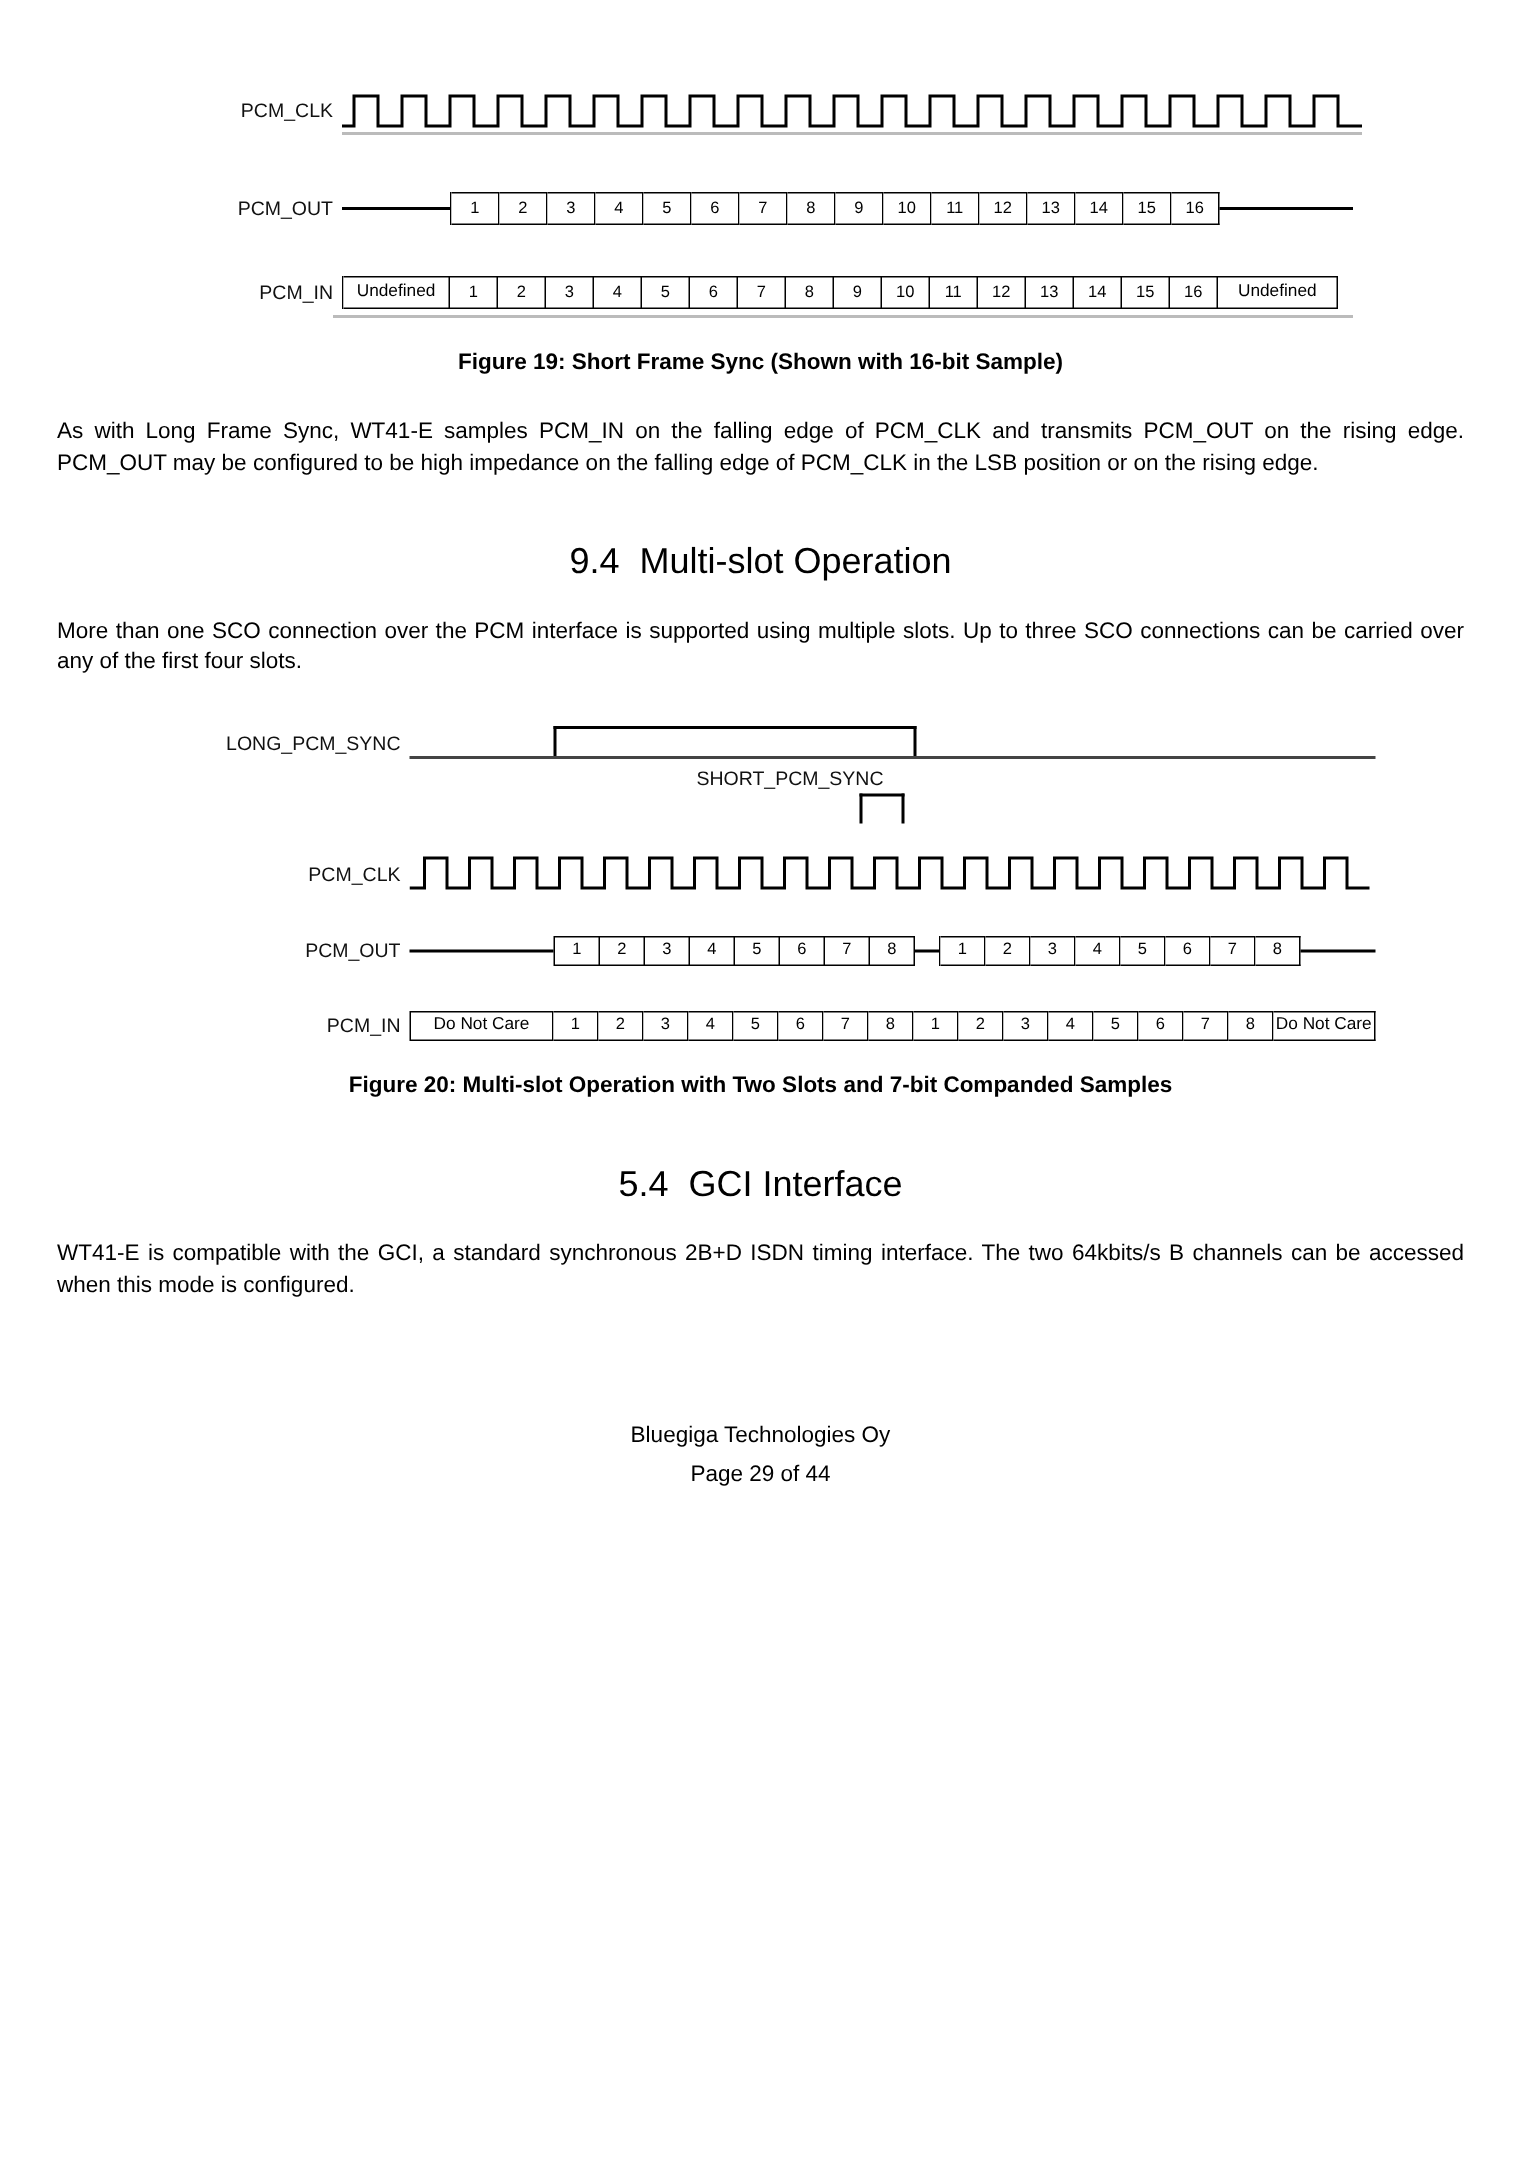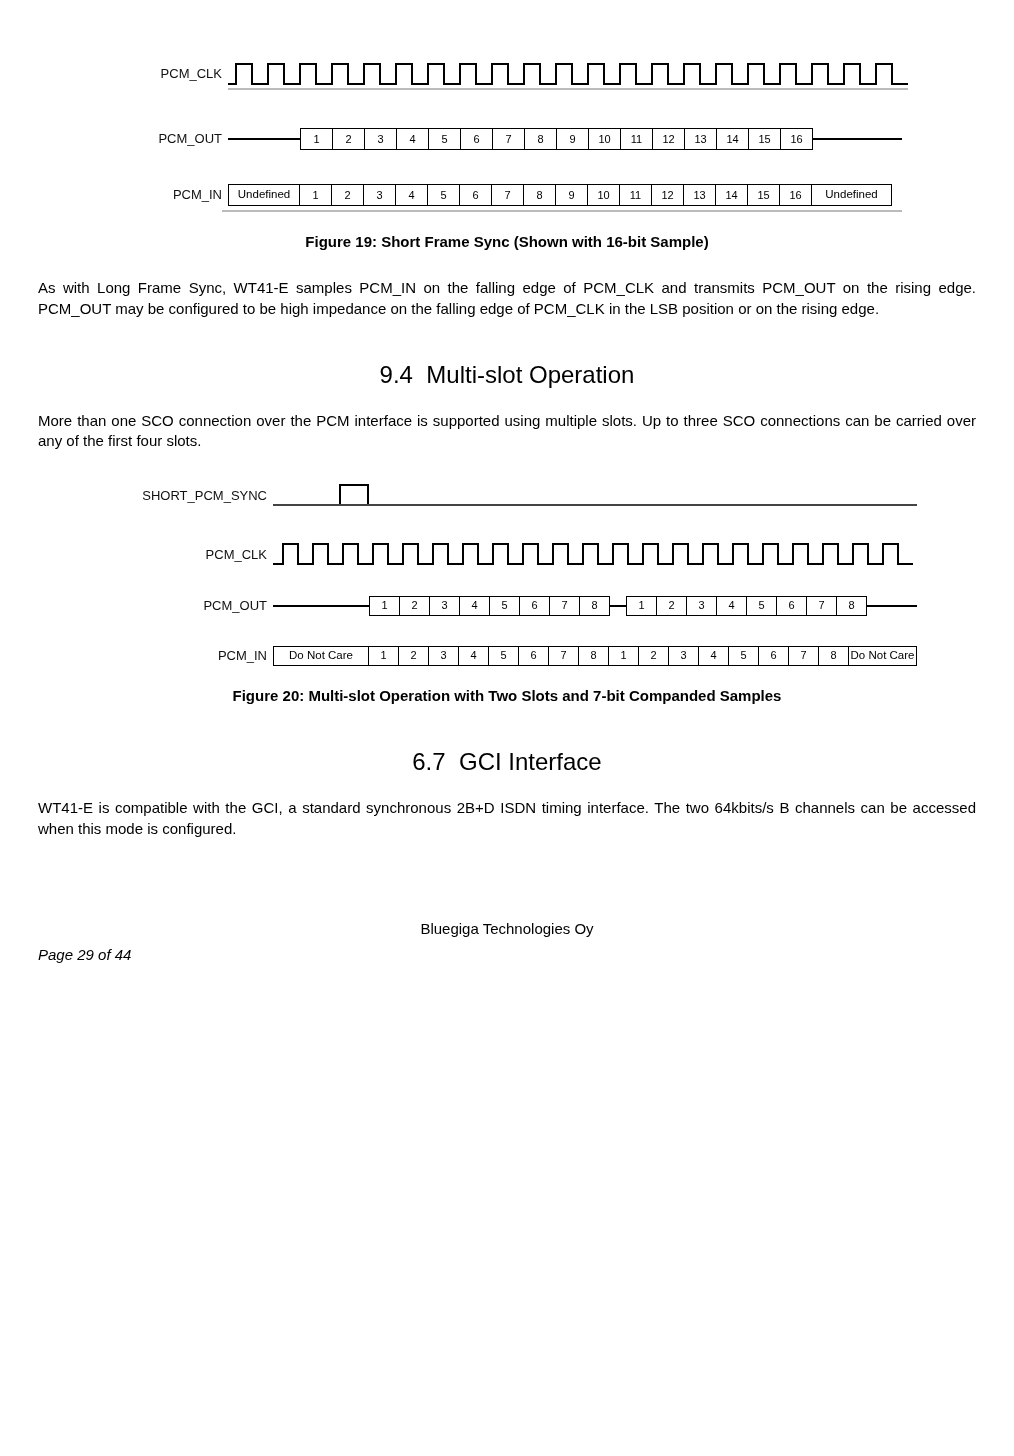--- a/index.html
+++ b/index.html
@@ -87,24 +87,23 @@
   .hline {
     border-top: 2px solid #000;
     height:0;
   }
   .footer-company {
     text-align: center;
     font-size: 15px;
     margin-top: 80px;
   }
   .footer-page {
-    text-align: left;
+    text-align: center;
     font-size: 15px;
     margin-top: 6px;
-    font-style: italic;
   }
 </style>
 </head>
 <body>
 
 <div class="timing-diagram" style="width:790px;">
 
   <div style="height:26px;"></div>
 
   <div class="timing-row" style="height:36px;">
@@ -179,22 +178,29 @@
 
 <p class="body-text">As with Long Frame Sync, WT41-E samples PCM_IN on the falling edge of PCM_CLK and transmits PCM_OUT on the rising edge. PCM_OUT may be configured to be high impedance on the falling edge of PCM_CLK in the LSB position or on the rising edge.</p>
 
 <h2>
   <span>9.4</span>&nbsp;&nbsp;<span>Multi-slot Operation</span>
 </h2>
 <p class="body-text">More than one SCO connection over the PCM interface is supported using multiple slots. Up to three SCO connections can be carried over any of the first four slots.</p>
 
 <div class="timing-diagram" style="width:820px; margin-top:30px;">
 
-
   <div class="timing-row" style="height:28px;">
+    <div class="timing-label" style="width:170px;">LONG_PCM_SYNC</div>
+    <div class="signal-area" style="height:28px;">
+      <div class="baseline" style="top:22px;"></div>
+      <div class="pulse" style="left:96px; width:242px; top:2px; height:20px; background:#fff;"></div>
+    </div>
+  </div>
+
+  <div class="timing-row" style="height:28px;flex-direction:column;">
     <div class="timing-label" style="width:170px;">SHORT_PCM_SYNC</div>
     <div class="signal-area" style="height:28px;">
       <div class="baseline" style="top:22px;"></div>
       <div class="pulse" style="left:66px; width:30px; top:2px; height:20px; background:#fff;"></div>
     </div>
   </div>
   <div style="height:28px;"></div>
 
   <div class="timing-row" style="height:34px;">
     <div class="timing-label" style="width:170px;">PCM_CLK</div>
@@ -259,18 +265,18 @@
         <div class="cell" style="width:30px;height:20px;">8</div>
         <div class="cell wide-cell" style="flex:1;height:20px;">Do Not Care</div>
       </div>
     </div>
   </div>
 </div>
 
 <div class="figure-caption">Figure 20: Multi-slot Operation with Two Slots and 7-bit Companded Samples</div>
 
 <h2>
-  <span>6.7</span>&nbsp;&nbsp;<span>GCI Interface</span>
+  <span>5.4</span>&nbsp;&nbsp;<span>GCI Interface</span>
 </h2>
 <p class="body-text">WT41-E is compatible with the GCI, a standard synchronous 2B+D ISDN timing interface. The two 64kbits/s B channels can be accessed when this mode is configured.</p>
 
 <div class="footer-company">Bluegiga Technologies Oy</div>
 <div class="footer-page">Page 29 of 44</div>
 
 </body></html>

